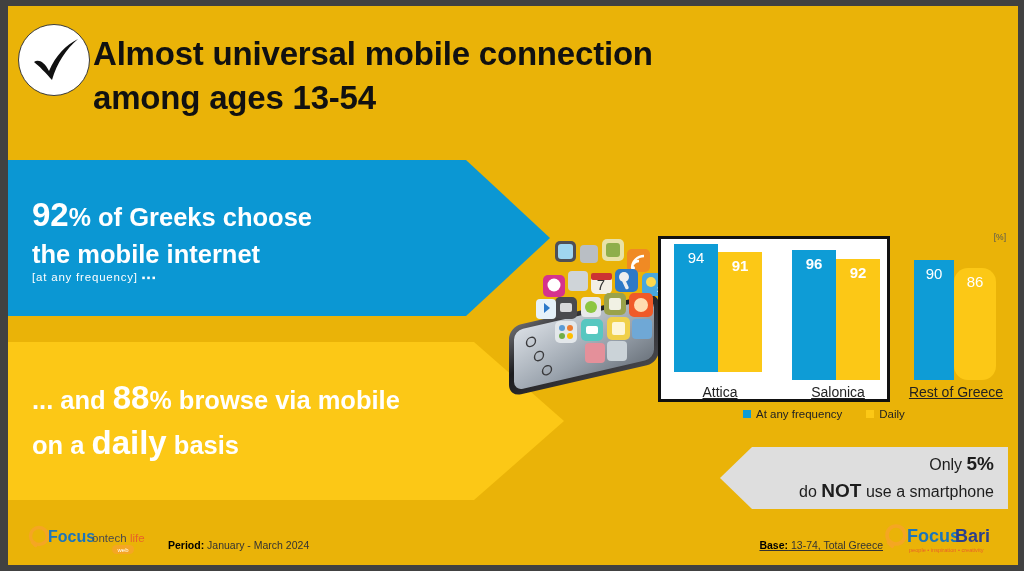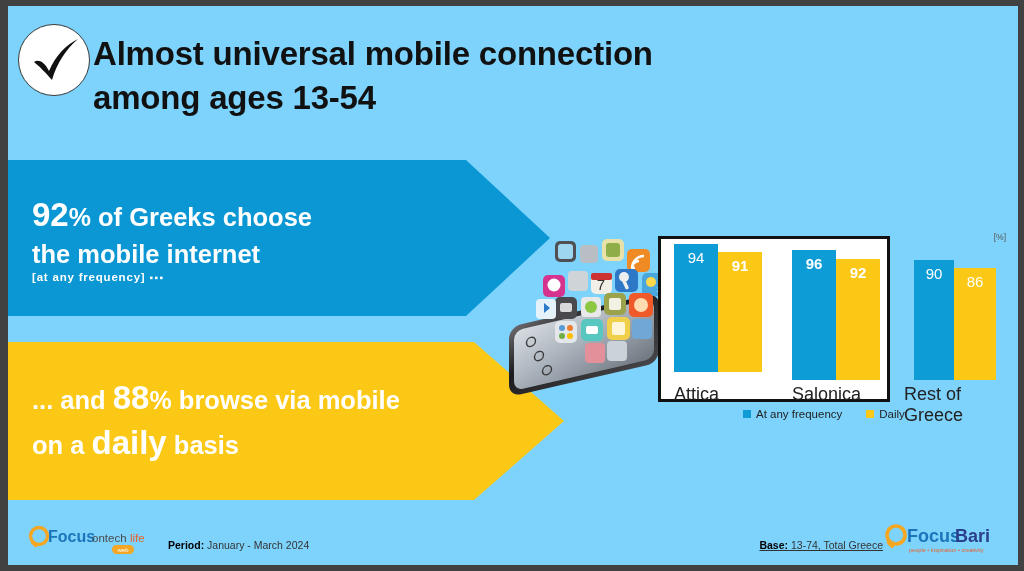--- a/index.html
+++ b/index.html
@@ -11,21 +11,21 @@
   }
 
   
   #slide {
     position:absolute; inset:0;
     background:#414141;
   }
   .canvas {
     position:absolute;
     left:8px; top:6px; right:6px; bottom:6px;
-    background:#7dd3fc;
+    background:#eab308;
     overflow:hidden;
   }
 
   
   .check-badge {
     position:absolute; left:10px; top:18px;
     width:72px; height:72px;
     border:1.6px solid #3b3b3b; border-radius:50%;
     background:#fff;
   }
@@ -53,21 +53,21 @@
     left:-4px; top:336px; width:560px; height:158px;
     background:#fcc816;
     clip-path:polygon(0 0, 470px 0, 560px 50%, 470px 100%, 0 100%);
     padding-left:28px;
   }
   .arrow-l1 { font-size:25.5px; font-weight:bold; line-height:1.35; }
   .arrow-l2 { font-size:25.5px; font-weight:bold; line-height:1.35; }
   .big-num { font-size:33px; font-weight:bold; }
   .pct-sm { font-size:25px; font-weight:bold; }
   .sub-note {
-    font-size:11.5px; font-weight:bold; letter-spacing:0.8px;
+    font-size:11.5px; font-weight:normal; letter-spacing:0.8px;
   }
   .sub-note .dots { letter-spacing:1.5px; font-size:10px; }
   .yellow-line { white-space:nowrap; }
 
   
   .phone-art { position:absolute; left:495px; top:225px; width:170px; height:185px; }
 
   
   .chart { position:absolute; left:640px; top:222px; width:380px; height:200px; }
   .chart-frame {
@@ -83,22 +83,22 @@
     position:absolute; bottom:0;
     display:flex; justify-content:center;
   }
   .bar span {
     color:#fff; font-size:15px; margin-top:5px;
     font-family:"Liberation Sans", sans-serif;
   }
   .bar.b-blue { background:#0e9cd6; }
   .bar.b-yellow { background:#fcc816; }
   .cat-label {
-    position:absolute; 
-    font-size:18px; color:#222;
+    position:absolute; text-align:center;
+    font-size:14px; color:#222;text-decoration:underline;
   }
   .legend {
     position:absolute; left:95px; top:180px;
     display:flex; gap:24px; align-items:flex-end;
     font-size:11.5px; color:#222;
   }
   .legend-item { display:flex; align-items:center; gap:5px; }
   .swatch { width:8px; height:8px; display:inline-block; }
   .sw-blue { background:#0e9cd6; }
   .sw-yellow { background:#fcc816; }
@@ -258,38 +258,46 @@
       <div class="bar b-yellow" style="left:44px; width:44px; height:121px;">
         <span>92</span>
       </div>
     </div>
     <div class="cat-label" style="left:144px; top:156px; width:92px;">Salonica</div>
 
     <div class="bargroup" style="left:266px; top:32px; width:84px; height:120px;">
       <div class="bar b-blue" style="left:0; width:40px; height:120px;">
         <span>90</span>
       </div>
-      <div class="bar b-yellow" style="left:40px; width:42px; height:112px;">
+      <div class="bar b-yellow" style="left:40px; width:42px; height:112px;border-radius:14px;">
         <span>86</span>
       </div>
     </div>
     <div class="cat-label" style="left:256px; top:156px; width:104px;">Rest of Greece</div>
 
     <div class="legend">
       <div class="legend-item">
         <span class="swatch sw-blue"></span>
         <span>At any frequency</span>
       </div>
       <div class="legend-item">
         <span class="swatch sw-yellow"></span>
         <span>Daily</span>
       </div>
     </div>
   </div>
 
+  <div class="callout">
+    <div class="callout-l1">
+      <span>Only </span><b>5%</b>
+    </div>
+    <div class="callout-l2">
+      <span>do </span><b>NOT</b><span> use a smartphone</span>
+    </div>
+  </div>
 
   <div class="footer">
 
     <div class="logo-otl">
       <svg width="142" height="34" viewBox="0 0 142 34">
         <circle cx="13" cy="13" r="8.5" fill="none" stroke="#f5a623" stroke-width="3.4"></circle>
         <rect x="4" y="19" width="8" height="3.6" rx="1.8" fill="#f5a623" transform="rotate(45 8 21)"></rect>
         <text x="22" y="19" font-size="16" font-weight="bold" fill="#1b75bb" font-family="Liberation Sans, sans-serif">Focus</text>
         <text x="66" y="19" font-size="11.5" fill="#4a4a4a" font-family="Liberation Sans, sans-serif">ontech</text>
         <text x="104" y="19" font-size="11.5" fill="#e8622a" font-family="Liberation Sans, sans-serif">life</text>

